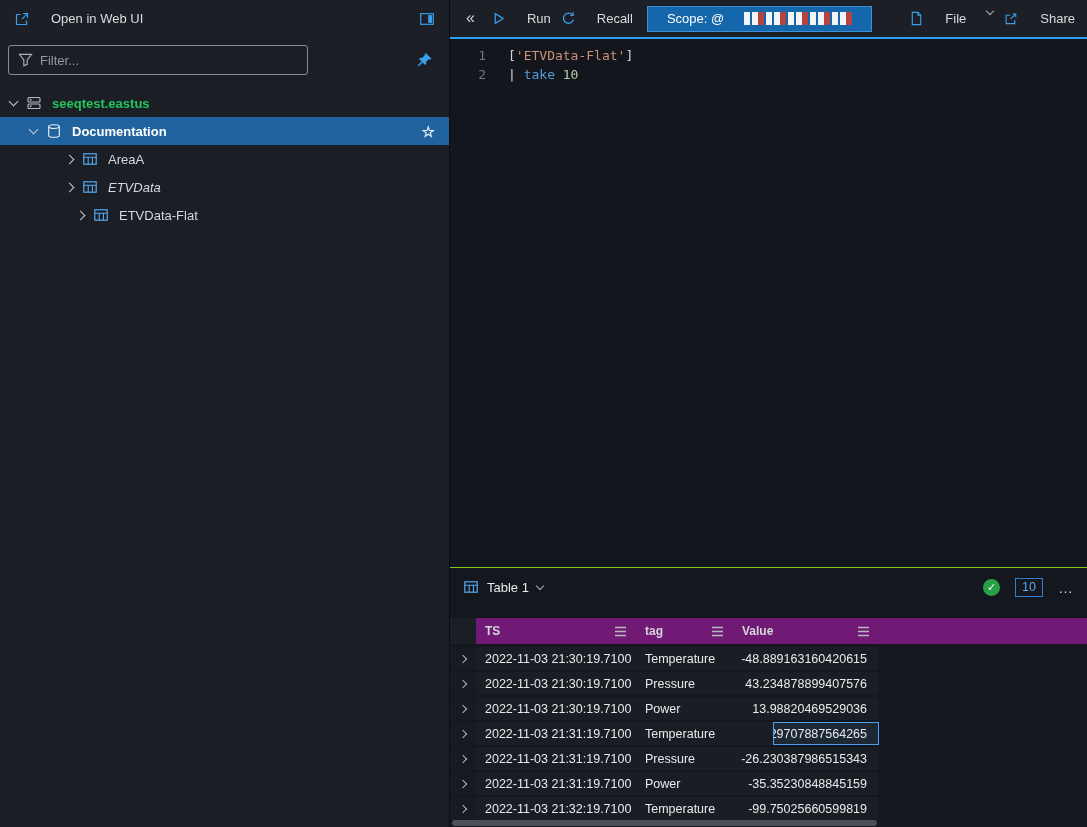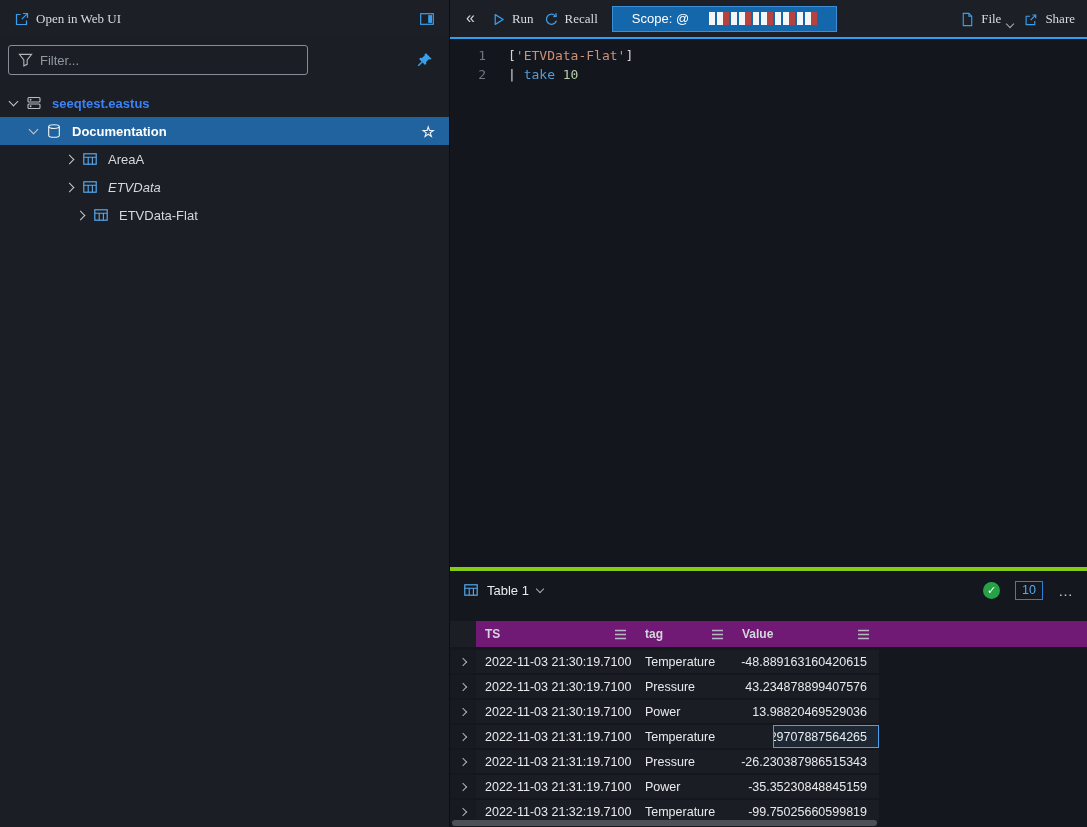--- a/index.html
+++ b/index.html
@@ -6,21 +6,21 @@
   html,body { width:1087px; height:827px; overflow:hidden; background:#13161c;
     font-family:"Liberation Sans", sans-serif; font-size:13px; color:#dcdfe3; }
 
   
   .topbar { display:flex; height:37px; }
   .topbar-left { width:450px; background:#1c2026; display:flex; align-items:center;
     gap:9px; padding:0 14px; border-right:1px solid #0c0e12; }
   .topbar-right { flex:1; background:#1c2026; display:flex; align-items:center;
     gap:10px; padding:0 12px; }
   .spacer { flex:1; }
-  .tb-btn { display:flex; align-items:flex-end; gap:6px; cursor:pointer; color:#d8dbde; white-space:nowrap;font-family:Liberation Serif, serif; }
+  .tb-btn { display:flex; align-items:flex-start; gap:21px; cursor:pointer; color:#d8dbde; white-space:nowrap; }
   .ic { display:inline-flex; align-items:center; justify-content:center; }
   .collapse { font-size:16px; color:#cfd3d8; cursor:pointer; margin:0 6px 2px 4px; }
 
   .scope { display:flex; align-items:center; gap:20px; height:26px; padding:0 19px;
     background:#1467ab; border:1px solid #3c8fd6; color:#fff; cursor:pointer; margin-left:4px; }
   .redact { width:108px; height:13px;
     background:repeating-linear-gradient(90deg,#f4f5f7 0 6px,#1467ab 6px 8px,#f4f5f7 8px 14px,#b5433f 14px 20px,#1467ab 20px 22px); }
 
   
   .chev { display:inline-block; width:7px; height:7px;
@@ -39,36 +39,36 @@
   .filter-row { display:flex; align-items:center; padding:8px 0 8px 8px; height:46px; }
   .filter-box { width:300px; height:30px; border:1px solid #878d95; border-radius:3px;
     display:flex; align-items:center; gap:7px; padding:0 9px; }
   .filter-box input { flex:1; background:transparent; border:0; outline:0; color:#dadde1;
     font-size:13px; font-family:inherit; }
   .filter-box input::placeholder { color:#9298a0; }
   .pin { margin-left:auto; margin-right:16px; cursor:pointer; }
 
   .tree { margin-top:6px; }
   .tree-row { height:28px; display:flex; align-items:center; gap:9px; color:#d4d7db; cursor:pointer; }
-  .tree-row.lvl0 { font-weight:700; color:#3b82f6; }
+  .tree-row.lvl0 { font-weight:700; color:#22c55e; }
   .tree-row.selected { background:#20639e; color:#fff; font-weight:700; }
   .tree-icon { width:17px; height:17px; display:inline-flex; }
   .star { margin-left:auto; margin-right:14px; color:#eef2f6; font-size:15px; line-height:1; }
 
   
   .content { flex:1; display:flex; flex-direction:column; border-top:2px solid #2f9ff0; background:#13161c; }
 
   
   .editor { flex:1; padding-top:7px; font-family:"DejaVu Sans Mono", monospace; font-size:13px; }
   .code-line { display:flex; line-height:19px; }
   .ln { width:36px; text-align:right; color:#6e7681; user-select:none; }
   .code-text { padding-left:22px; white-space:pre; color:#d4d4d4; }
 
   
-  .results { height:260px; border-top:4px solid #84cc16; position:relative; background:#14171d; }
+  .results { height:260px; border-top:1px solid #84cc16; position:relative; background:#14171d; }
   .results-header { height:38px; display:flex; align-items:center; gap:8px; padding:0 13px; }
   .results-title { color:#e9ebed; }
   .rh-right { margin-left:auto; display:flex; align-items:center; gap:15px; }
   .check { width:17px; height:17px; border-radius:50%; background:#27a148; color:#fff;
     font-size:11px; display:flex; align-items:center; justify-content:center; }
   .badge { border:1px solid #2f7fd0; color:#55a9ef; padding:0 6px; height:19px;
     display:flex; align-items:center; font-size:12.5px; cursor:pointer; }
   .more { color:#c3c7cb; font-size:15px; letter-spacing:1px; cursor:pointer; }
 
   .grid-header { height:26px; margin-top:12px; background:#701a75;

